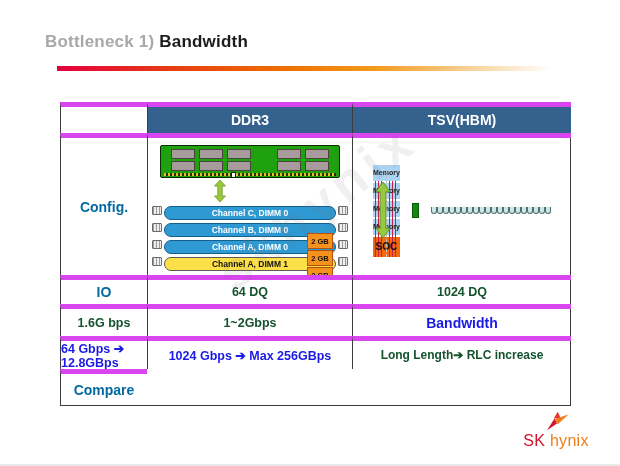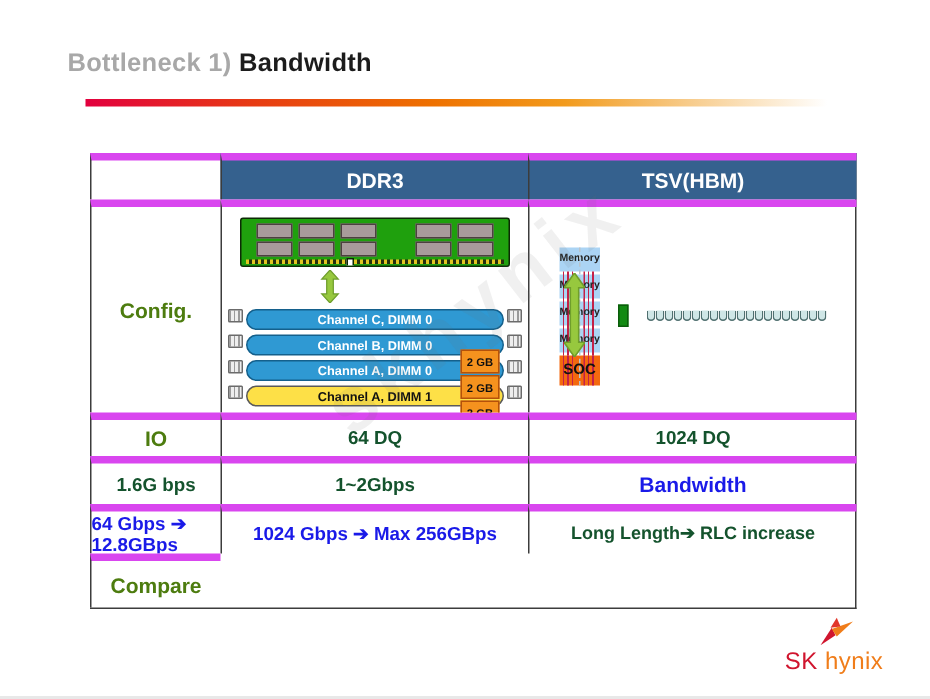--- a/index.html
+++ b/index.html
@@ -20,21 +20,21 @@
     letter-spacing:6px; pointer-events:none; z-index:5; }
 
   
   .cmp-table { position:absolute; left:60px; top:102px; width:511px;
     display:grid; grid-template-columns:87px 205px 219px;
     grid-template-rows:31px 142px 29px 32px 33px 36px;
     border-right:1px solid #3c3c3c; border-bottom:1px solid #3c3c3c; background:#fff; }
   .cell { border-left:1px solid #3c3c3c; border-top:5px solid #d946ef;
     display:flex; align-items:center; justify-content:center; position:relative; overflow:hidden; }
   .cell.hdr { background:#35618e; color:#ffffff; font-size:14px; font-weight:bold; }
-  .cell.rowlab { font-size:14px; font-weight:bold; color:#4d7c0f; }
+  .cell.rowlab { font-size:14px; font-weight:bold; color:#0369a1; }
   .cell.val { font-size:12.5px; font-weight:bold; color:#14532d; }
   .blue { color:#1a1ae8 !important; }
   .cell.cmpv { font-size:12px; }
 
   
   .ddr3-diagram { width:100%; height:100%; padding:7px 6px 4px 6px; display:flex; flex-direction:column; align-items:center; }
   .dimm { width:180px; height:35px; background:#1fa00d; border:1px solid #0c2a05; border-radius:2px; position:relative; padding:3px 10px 6px 10px; display:flex; flex-direction:column; justify-content:space-between; }
   .chip-row { display:flex; gap:4px; height:10px; }
   .chip-row .chip { width:24px; height:10px; background:#a89b9b; border:1px solid #4d4040; }
   .chip-row .chip-gap { flex:1; }

